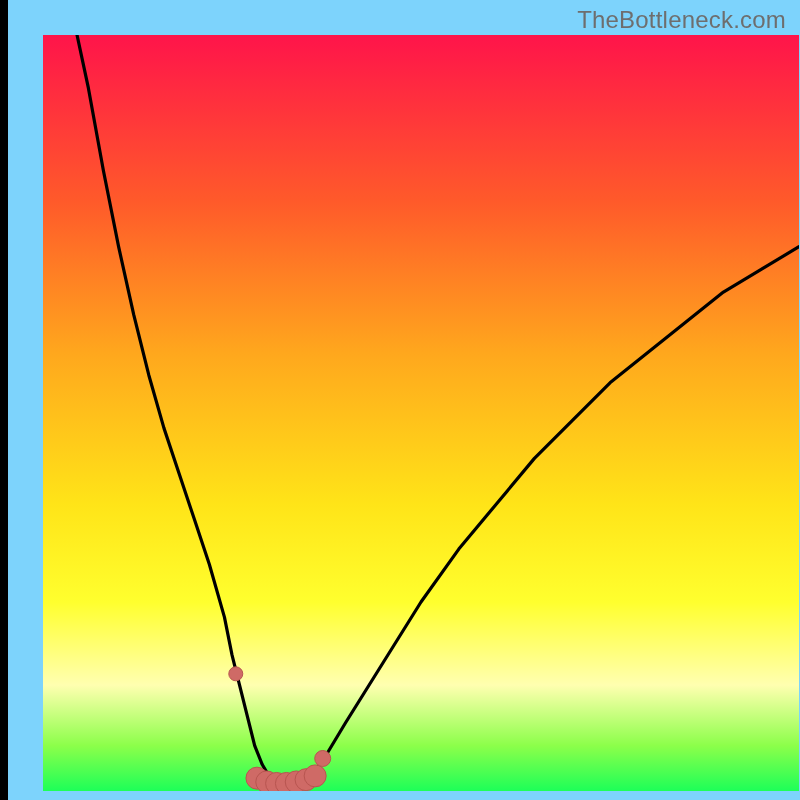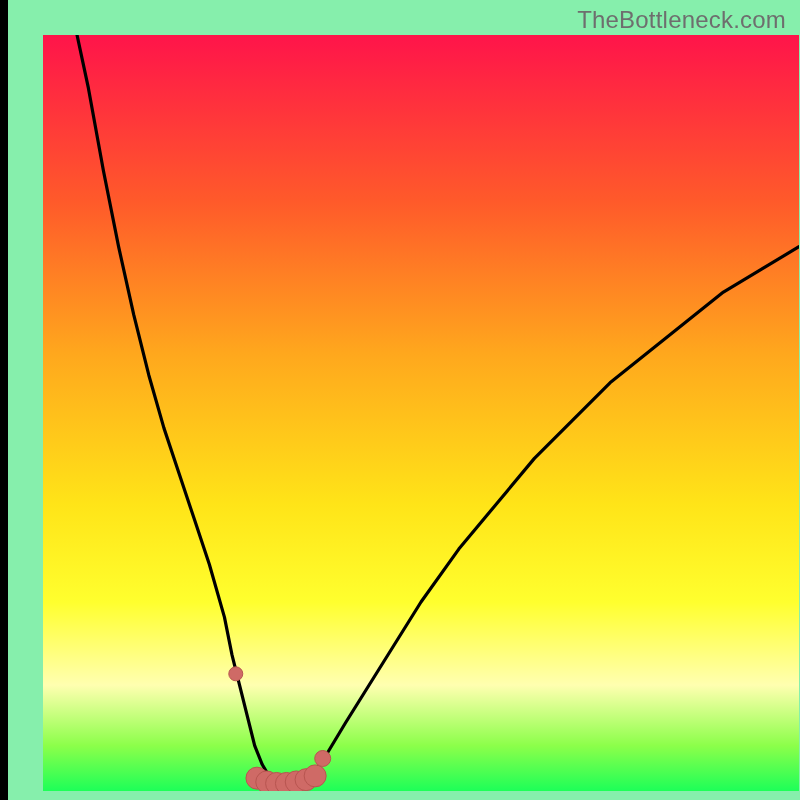--- a/index.html
+++ b/index.html
@@ -7,21 +7,21 @@
     padding: 0;
     width: 800px;
     height: 800px;
     background: #000;
     overflow: hidden;
     font-family: Arial, Helvetica, sans-serif;
   }
   .frame {
     position: absolute;
     inset: 0;
-    background: #86efac;
+    background: #7dd3fc;
     margin-left: 8px;
   }
   .plot {
     position: absolute;
     left: 35px;
     top: 35px;
     width: 756px;
     height: 756px;
     overflow: hidden;
   }

